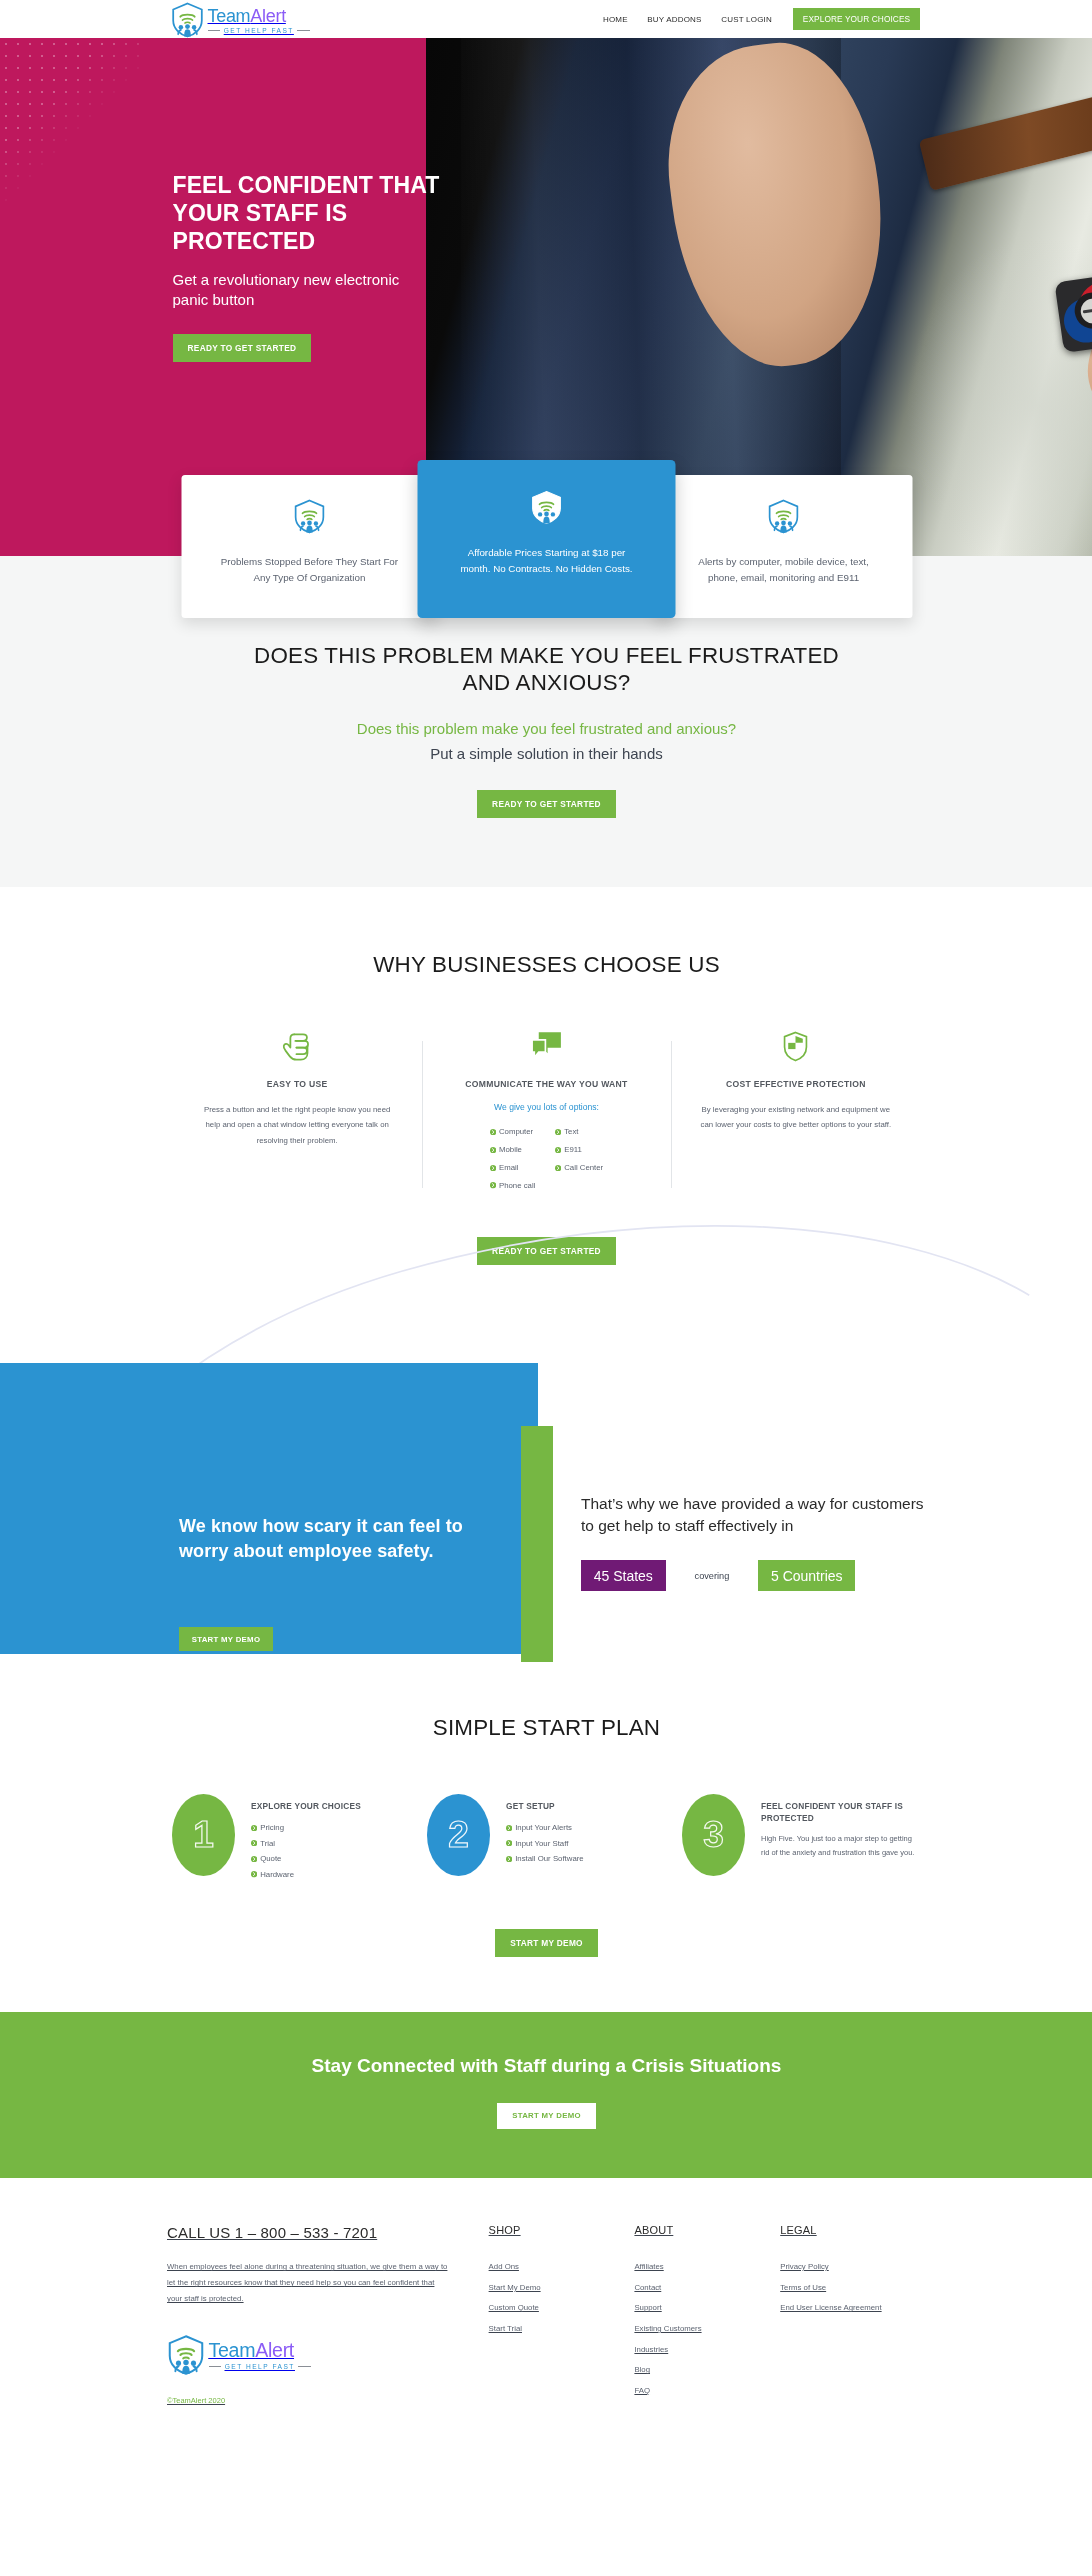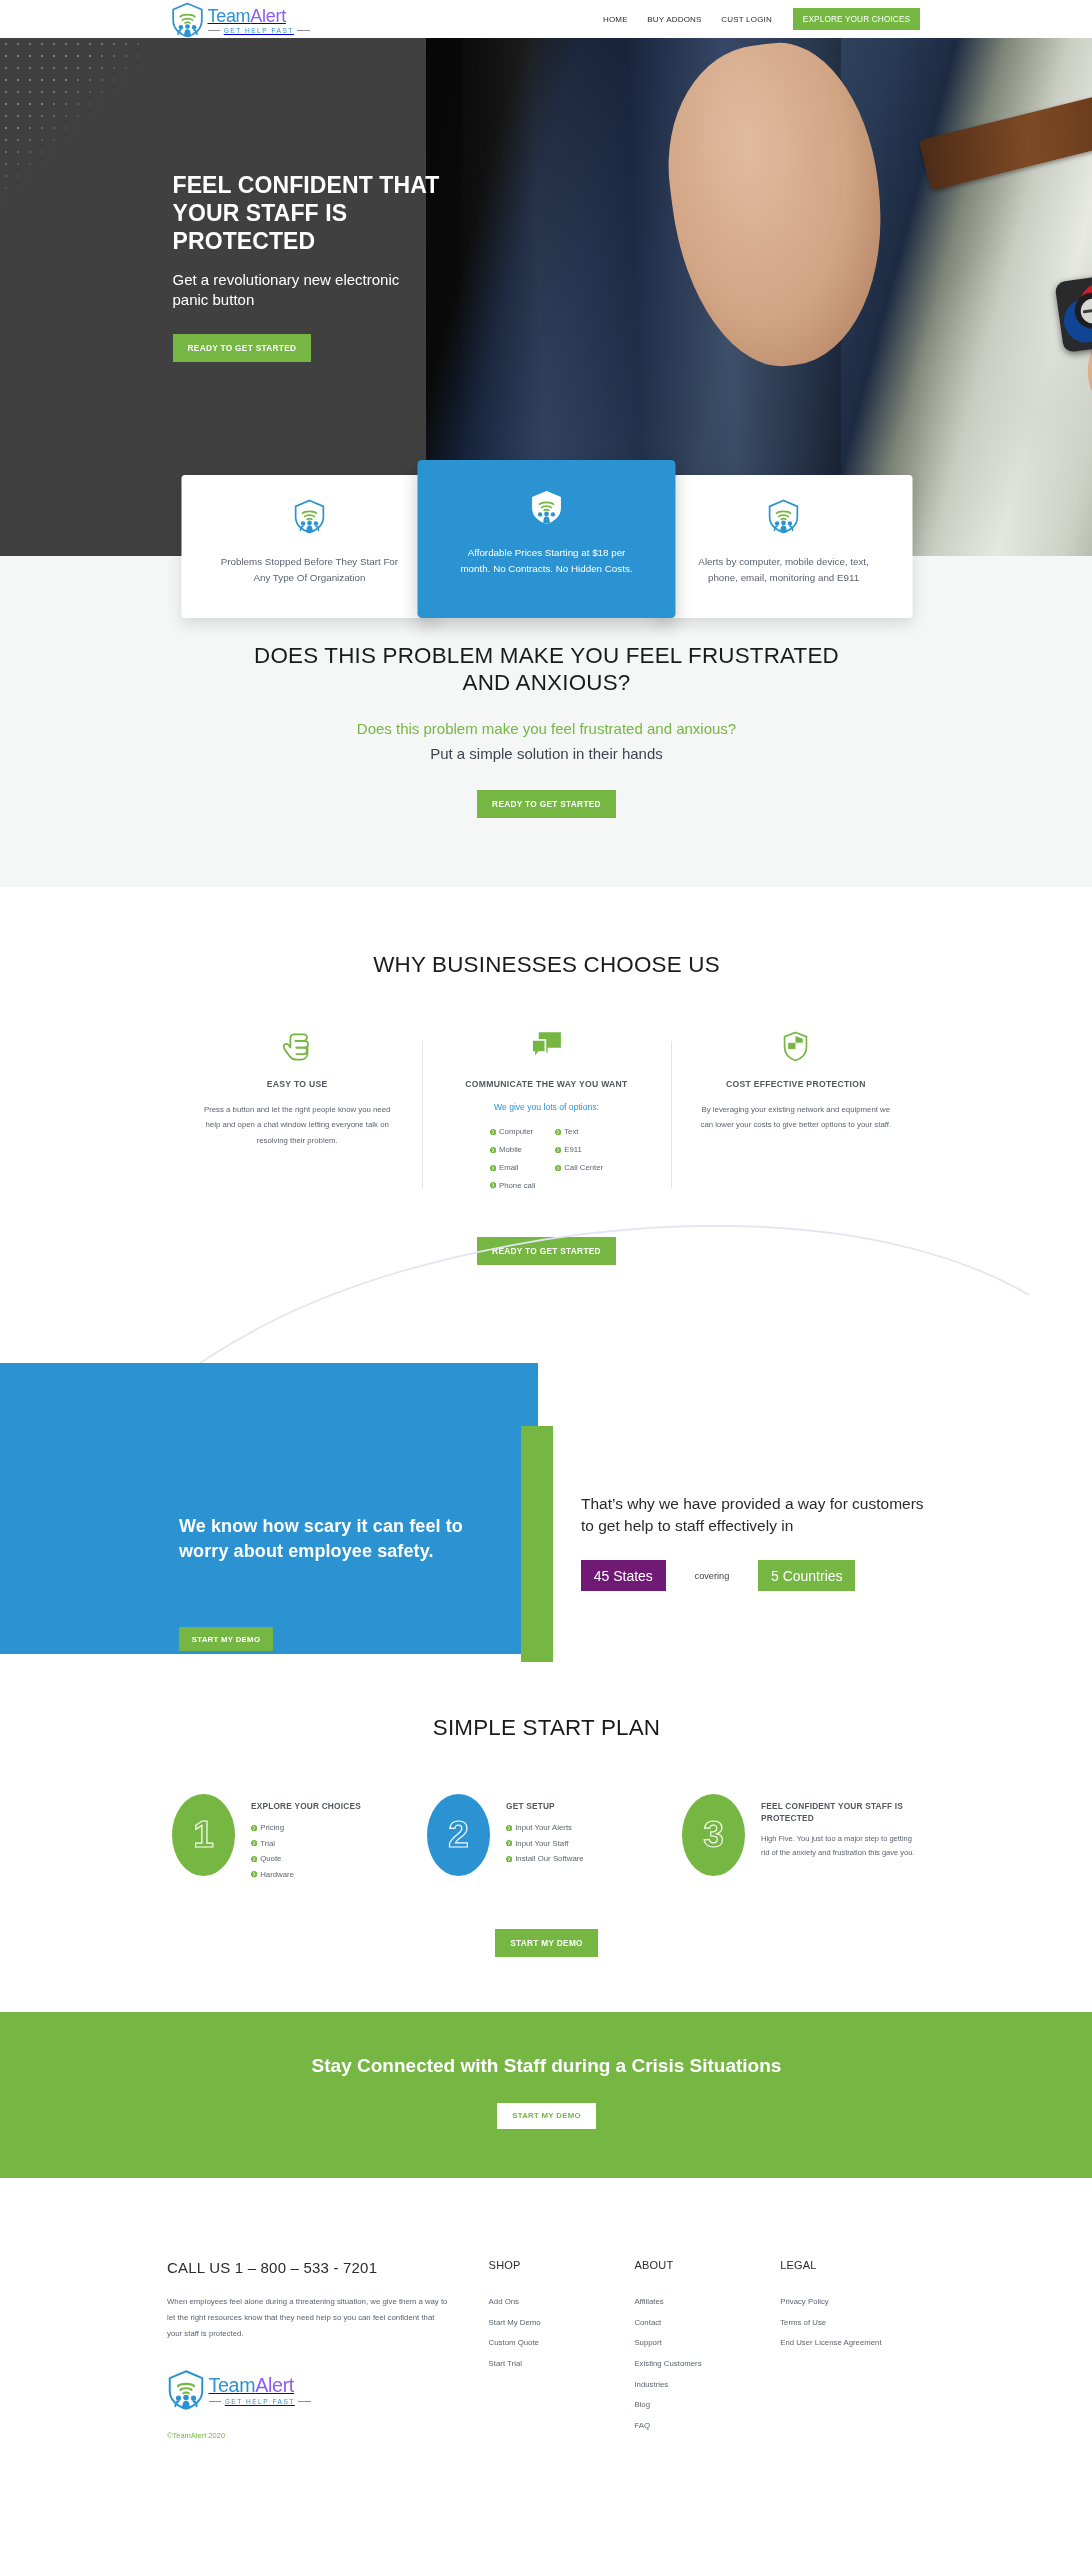--- a/index.html
+++ b/index.html
@@ -38,21 +38,21 @@
   .nav a {
     font-size: 8px; color: #2c2c2c; text-decoration: none; letter-spacing: 0.2px;
     margin-left: 19.6px; white-space: nowrap;
   }
   .nav .nav-cta {
     background: #76b743; color: #fff; padding: 6.3px 9.8px; margin-left: 21px;
     font-size: 8.3px; letter-spacing: 0.1px;
   }
 
   
-  .hero { position: relative; height: 518px; background: #404040; overflow: hidden; }
+  .hero { position: relative; height: 518px; background: #be185d; overflow: hidden; }
   .hero-photo {
     position: absolute; left: 426px; top: 0; width: 667px; height: 518px;
     background:
       radial-gradient(ellipse 184px 242px at 610px 368px, rgba(200,205,195,0.55), rgba(200,205,195,0) 70%),
       linear-gradient(105deg, #070707 0%, #0a0a0a 12%, #16233a 19%, #22314f 27%,
         #2c3c5c 38%, #33455f 48%, #2a3a54 58%, #1e2b41 66%,
         #7e8478 72%, #c9cdc2 80%, #e8eae2 88%, #cfd3c8 96%, #b7bcaf 100%);
     filter: saturate(1.05);
   }
   .hero-photo::before {
@@ -244,21 +244,21 @@
     color: #fff; font-size: 19px; font-weight: 700; line-height: 1.36; max-width: 495px;
     margin: 0 auto;
   }
   .btn-white {
     display: inline-block; background: #fff; color: #76b743; border: none;
     font-size: 7.8px; font-weight: 700; letter-spacing: 0.3px; padding: 8.6px 15px;
     margin-top: 24px; cursor: pointer; font-family: "Liberation Sans", sans-serif;
   }
 
   
-  .footer { background: #fff; padding: 81px 0 35px; }
+  .footer { background: #fff; padding: 46px 0 35px; text-decoration: underline; }
   .footer-inner { width: 759px; margin: 0 auto; display: flex; }
   .f-about { width: 322px; padding-right: 40px; }
   .f-phone { font-size: 15px; font-weight: 300; color: #2b2b2b; letter-spacing: 0.2px; }
   .f-desc { font-size: 7.8px; line-height: 2.05; color: #5c6370; margin-top: 18.4px; }
   .f-logo { margin-top: 28px; display: flex; align-items: center; }
   .f-logo .logo-mark { width: 38px; height: 40px; flex: 0 0 38px; }
   .f-logo .logo-line1 { font-size: 19.6px; }
   .f-copy { font-size: 7.5px; color: #76b743; margin-top: 21px; }
   .f-col { width: 146px; }
   .f-col h4 {

